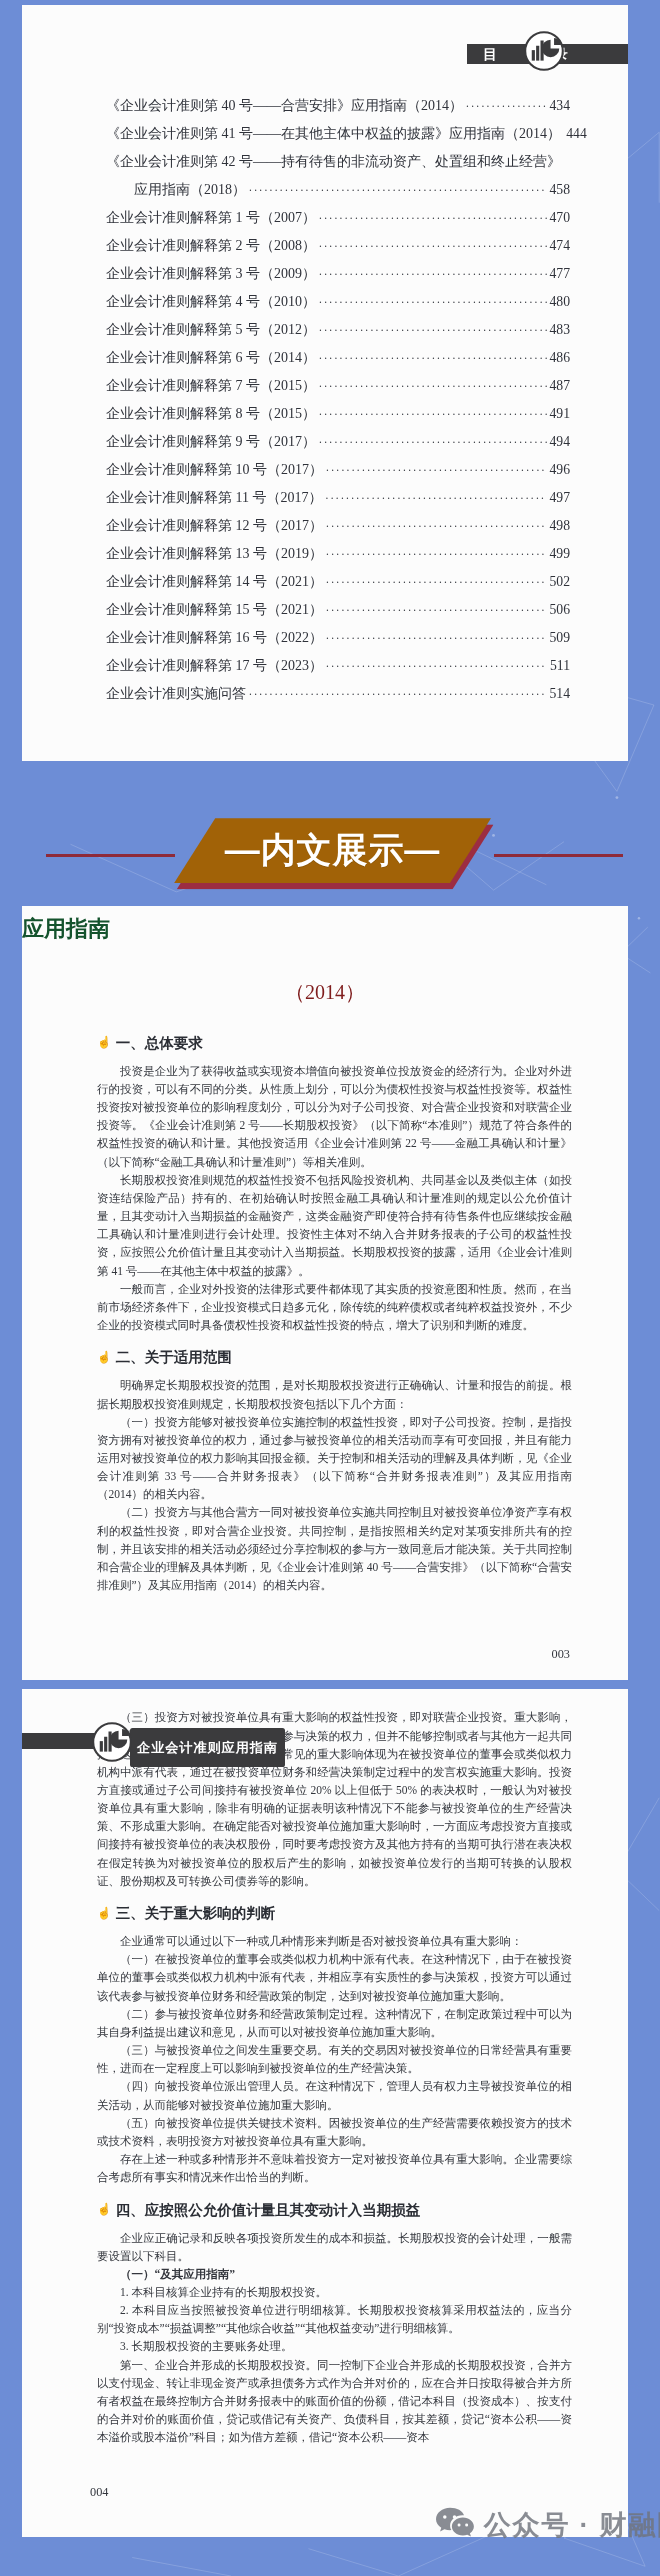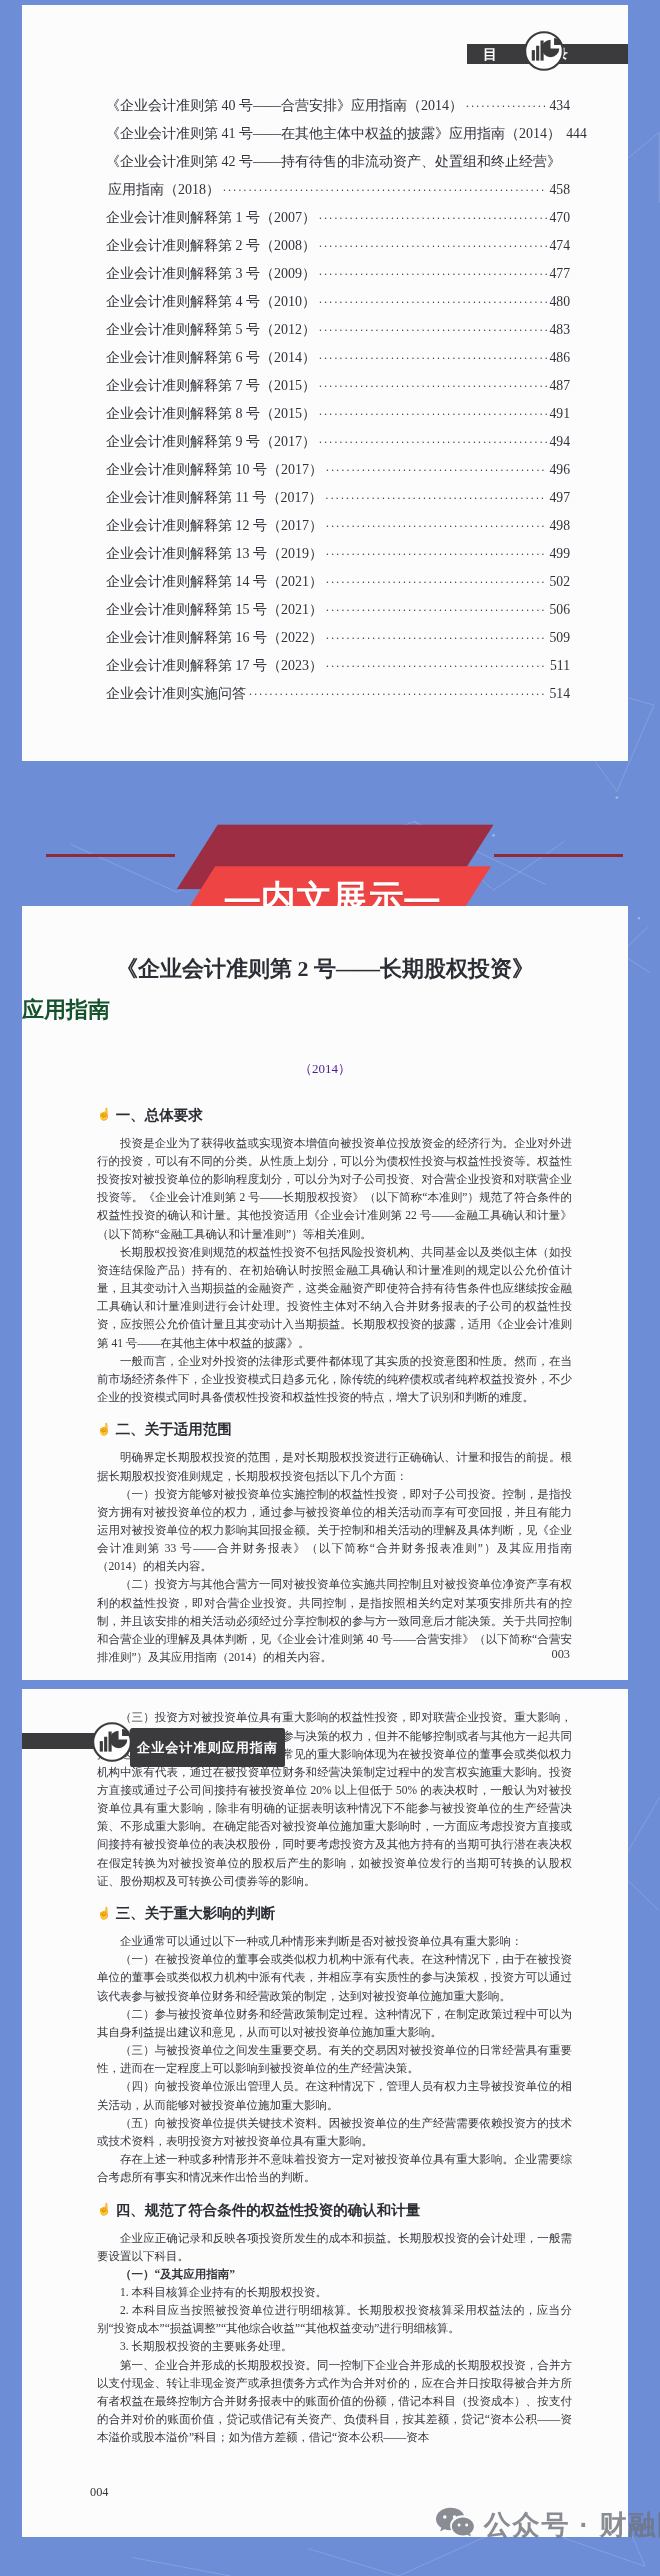--- a/index.html
+++ b/index.html
@@ -10,47 +10,47 @@
 
   
   .toc-page{top:5.3px;height:756px;}
   .toc-bar{position:absolute;left:445px;top:39px;width:161px;height:19.4px;background:#3b3b3d;}
   .toc-title{position:absolute;left:16px;top:1.8px;color:#ffffff;font-size:14px;font-weight:bold;
              letter-spacing:26.4px;white-space:nowrap;}
   .chart-badge{position:absolute;left:501px;top:25px;width:42px;height:42px;z-index:2;}
   .toc-list{position:absolute;left:0;top:92px;width:100%;padding:0;}
   .toc-row{display:flex;align-items:baseline;height:28px;padding-left:84px;padding-right:58px;
            font-family:"Liberation Serif","DejaVu Serif",serif;color:#2f323a;font-size:14px;}
-  .toc-row.indent{padding-left:86px;text-align:center;}
+  .toc-row.indent{padding-left:112px;text-align:center;}
   .toc-label{white-space:nowrap;}
   .toc-dots{flex:1;overflow:hidden;white-space:nowrap;font-size:11.5px;letter-spacing:1.3px;
             color:#3c3f46;margin:0 2.6px;}
   .toc-pageno{white-space:nowrap;font-size:13.7px;color:#2f323a;}
 
   
   .banner-wrap{position:absolute;left:0;top:813px;width:661px;height:88px;z-index:1;}
   .banner-line{position:absolute;top:41px;height:2.6px;background:#8e2a3a;}
   .banner-line.left{left:46px;width:129px;}
   .banner-line.right{left:494px;width:129px;}
   .ribbon-back,.ribbon{position:absolute;left:174px;top:5.3px;width:317px;height:65px;
       clip-path:polygon(13% 0,100% 0,87% 100%,0 100%);}
   .ribbon-back{background:#9c2d42;transform:translate(2.6px,6.2px);}
-  .ribbon{background:#ef4444;display:flex;align-items:center;justify-content:center;margin-top:48px;}
+  .ribbon{background:#a16207;display:flex;align-items:center;justify-content:center;}
   .ribbon span{color:#ffffff;font-size:35px;font-weight:bold;letter-spacing:0.9px;
       font-family:"Liberation Sans",sans-serif;text-shadow:0 0.9px 0 rgba(0,0,0,.12);}
 
   
   .content-page-1{top:906px;height:774px;}
   .content-page-2{top:1689px;height:848px;}
   .book-title{margin-top:44px;text-align:center;font-family:"Liberation Serif","DejaVu Serif",serif;
       font-weight:bold;font-size:22px;color:#2b2e35;line-height:37px;}
   .book-title2{text-align:left;font-family:"Liberation Serif","DejaVu Serif",serif;
       font-weight:bold;font-size:22px;color:#14532d;line-height:37px;margin-top:3.5px;}
   .book-year{text-align:center;font-family:"Liberation Serif","DejaVu Serif",serif;
-      font-size:13px;color:#4c1d95;margin-top:32px;}
+      font-size:20px;color:#7f1d1d;margin-top:32px;}
   .book-body{padding:0 56px 0 75px;font-family:"Liberation Serif","DejaVu Serif",serif;
       font-size:11.5px;line-height:1.58;color:#33363d;text-align:justify;}
   .body-1{margin-top:26.4px;}
   .body-2{margin-top:19.4px;}
   .body-p{margin:0;text-indent:2em;}
   .body-p.bold{font-weight:bold;}
   .sec-h{margin:12.3px 0 7px 0;font-family:"Liberation Sans",sans-serif;font-weight:bold;
       font-size:14.5px;color:#2b2e35;text-indent:0;display:flex;align-items:center;gap:4.4px;}
   .sec-marker{font-size:11.5px;color:#4a4d55;font-weight:normal;transform:translateY(-0.9px);}
   .page-num{position:absolute;font-family:"Liberation Serif","DejaVu Serif",serif;
@@ -227,21 +227,20 @@
   <div class="banner-wrap">
     <span class="banner-line left"></span>
     <span class="banner-line right"></span>
     <div class="ribbon-back"></div>
     <div class="ribbon">
       <span>—内文展示—</span>
     </div>
   </div>
 
   <section class="page content-page-1">
-    <div class="book-title">《企业会计准则第 2 号——长期股权投资》</div>
     <div class="book-title2">应用指南</div>
     <div class="book-year">（2014）</div>
     <div class="book-body body-1" id="body-1">
         <div class="sec-h">
           <span class="sec-marker">☝</span>
           <span>一、总体要求</span>
         </div>
         <p class="body-p">投资是企业为了获得收益或实现资本增值向被投资单位投放资金的经济行为。企业对外进行的投资，可以有不同的分类。从性质上划分，可以分为债权性投资与权益性投资等。权益性投资按对被投资单位的影响程度划分，可以分为对子公司投资、对合营企业投资和对联营企业投资等。《企业会计准则第 2 号——长期股权投资》（以下简称“本准则”）规范了符合条件的权益性投资的确认和计量。其他投资适用《企业会计准则第 22 号——金融工具确认和计量》（以下简称“金融工具确认和计量准则”）等相关准则。</p>
         <p class="body-p">长期股权投资准则规范的权益性投资不包括风险投资机构、共同基金以及类似主体（如投资连结保险产品）持有的、在初始确认时按照金融工具确认和计量准则的规定以公允价值计量，且其变动计入当期损益的金融资产，这类金融资产即使符合持有待售条件也应继续按金融工具确认和计量准则进行会计处理。投资性主体对不纳入合并财务报表的子公司的权益性投资，应按照公允价值计量且其变动计入当期损益。长期股权投资的披露，适用《企业会计准则第 41 号——在其他主体中权益的披露》。</p>
         <p class="body-p">一般而言，企业对外投资的法律形式要件都体现了其实质的投资意图和性质。然而，在当前市场经济条件下，企业投资模式日趋多元化，除传统的纯粹债权或者纯粹权益投资外，不少企业的投资模式同时具备债权性投资和权益性投资的特点，增大了识别和判断的难度。</p>
@@ -277,21 +276,21 @@
         </div>
         <p class="body-p">企业通常可以通过以下一种或几种情形来判断是否对被投资单位具有重大影响：</p>
         <p class="body-p">（一）在被投资单位的董事会或类似权力机构中派有代表。在这种情况下，由于在被投资单位的董事会或类似权力机构中派有代表，并相应享有实质性的参与决策权，投资方可以通过该代表参与被投资单位财务和经营政策的制定，达到对被投资单位施加重大影响。</p>
         <p class="body-p">（二）参与被投资单位财务和经营政策制定过程。这种情况下，在制定政策过程中可以为其自身利益提出建议和意见，从而可以对被投资单位施加重大影响。</p>
         <p class="body-p">（三）与被投资单位之间发生重要交易。有关的交易因对被投资单位的日常经营具有重要性，进而在一定程度上可以影响到被投资单位的生产经营决策。</p>
         <p class="body-p">（四）向被投资单位派出管理人员。在这种情况下，管理人员有权力主导被投资单位的相关活动，从而能够对被投资单位施加重大影响。</p>
         <p class="body-p">（五）向被投资单位提供关键技术资料。因被投资单位的生产经营需要依赖投资方的技术或技术资料，表明投资方对被投资单位具有重大影响。</p>
         <p class="body-p">存在上述一种或多种情形并不意味着投资方一定对被投资单位具有重大影响。企业需要综合考虑所有事实和情况来作出恰当的判断。</p>
         <div class="sec-h">
           <span class="sec-marker">☝</span>
-          <span>四、规范了符合条件的权益性投资的确认和计量</span>
+          <span>四、应按照公允价值计量且其变动计入当期损益</span>
         </div>
         <p class="body-p">企业应正确记录和反映各项投资所发生的成本和损益。长期股权投资的会计处理，一般需要设置以下科目。</p>
         <p class="body-p bold">（一）“及其应用指南”</p>
         <p class="body-p">1. 本科目核算企业持有的长期股权投资。</p>
         <p class="body-p">2. 本科目应当按照被投资单位进行明细核算。长期股权投资核算采用权益法的，应当分别“投资成本”“损益调整”“其他综合收益”“其他权益变动”进行明细核算。</p>
         <p class="body-p">3. 长期股权投资的主要账务处理。</p>
         <p class="body-p">第一、企业合并形成的长期股权投资。同一控制下企业合并形成的长期股权投资，合并方以支付现金、转让非现金资产或承担债务方式作为合并对价的，应在合并日按取得被合并方所有者权益在最终控制方合并财务报表中的账面价值的份额，借记本科目（投资成本）、按支付的合并对价的账面价值，贷记或借记有关资产、负债科目，按其差额，贷记“资本公积——资本溢价或股本溢价”科目；如为借方差额，借记“资本公积——资本</p>
       </div>
     <div class="page-num pn-left">004</div>
   </section>

